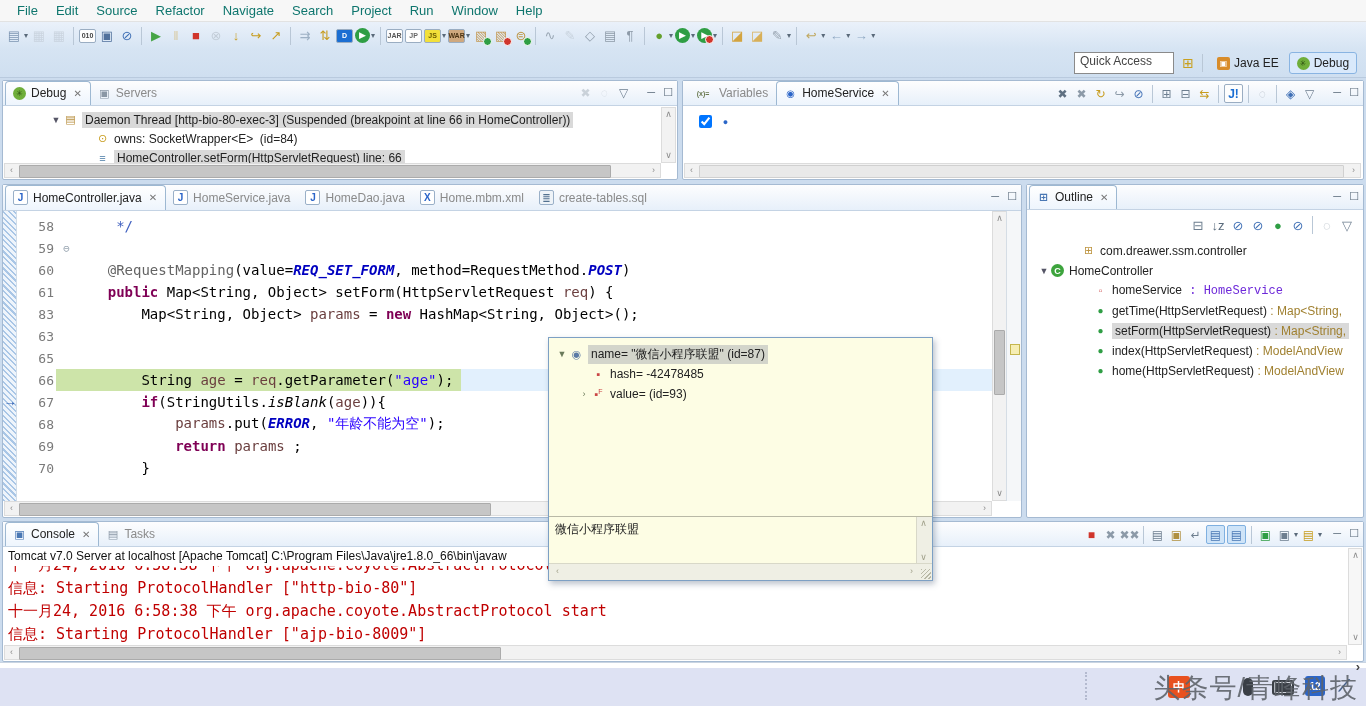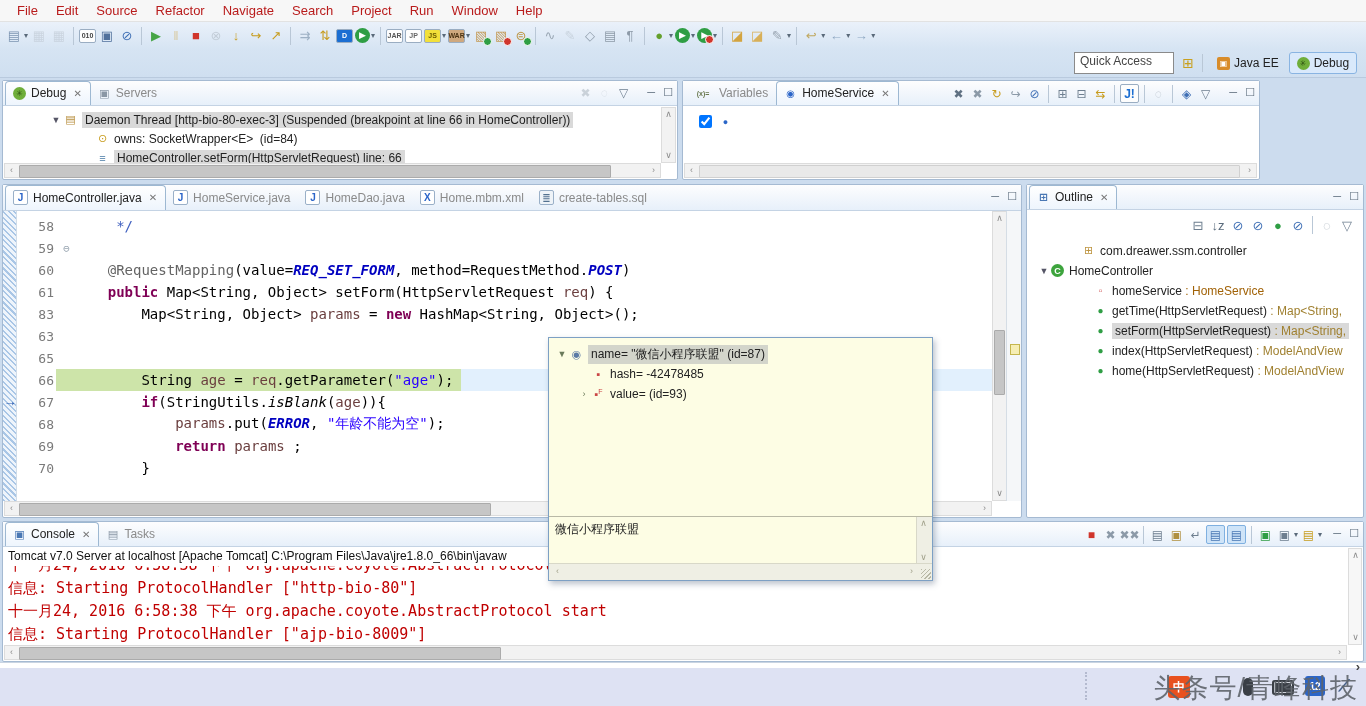--- a/index.html
+++ b/index.html
@@ -1,21 +1,21 @@
 <!DOCTYPE html>
 <html><head>
 <meta charset="utf-8">
 <style>
   html,body{margin:0;padding:0;width:1366px;height:706px;overflow:hidden;
     font-family:"Liberation Sans","DejaVu Sans",sans-serif;background:#ccdcee;}
   #app{position:relative;width:1366px;height:706px;}
   
   #menubar{position:absolute;left:0;top:0;width:100%;height:22px;background:#f7f7f7;
     border-bottom:1px solid #e2e2e2;display:flex;align-items:center;padding-left:8px;box-sizing:border-box;}
-  .menu-item{font-size:13px;color:#b91c1c;padding:2px 9px;cursor:default;}
+  .menu-item{font-size:13px;color:#0f766e;padding:2px 9px;cursor:default;}
   
   #toolbar1{position:absolute;left:0;top:22px;width:100%;height:27px;
     background:linear-gradient(#eaf1fa,#d6e4f3);display:flex;align-items:center;padding-left:4px;box-sizing:border-box;}
   #toolbar2{position:absolute;left:0;top:49px;width:100%;height:29px;
     background:linear-gradient(#d6e4f3,#cfdff0);border-bottom:1px solid #b9cade;box-sizing:border-box;}
   .tbi{display:inline-flex;align-items:center;justify-content:center;width:18px;height:18px;
     font-size:13px;margin:0 1px;position:relative;line-height:1;cursor:default;}
   .tbi.box{font-size:7px;font-weight:bold;border:1px solid #9aadc2;background:#fdfdfd;width:15px;height:12px;border-radius:2px;}
   .tbi.circ{border-radius:50%;width:15px;height:15px;font-size:9px;}
   .tbi.dis{opacity:.55;}
@@ -223,21 +223,21 @@
       <span class="sarrow" style="top:0;left:0;">∧</span>
       <span class="sarrow" style="bottom:0;left:0;">∨</span>
     </div>
     <div class="htrack" style="left:1px;right:16px;bottom:1px;">
       <span class="sarrow" style="left:0;top:0;">‹</span>
       <span class="sarrow" style="right:0;top:0;">›</span>
       <span class="thumb" style="left:14px;top:1px;height:11px;width:590px;"></span>
     </div>
   </div>
 
-  <div class="panel" id="bp-panel" style="left:682px;top:80px;width:578px;height:100px;">
+  <div class="panel" id="bp-panel" style="left:682px;top:80px;width:682px;height:100px;">
     <div class="tabbar" id="bp-tabs">
         <span class="tab">
           <span class="tab-ico" style="color: rgb(106, 122, 80); font-size: 7px; width: 22px;">(x)=</span>
           <span>Variables</span>
         </span>
         <span class="tab active">
           <span class="tab-ico" style="color: rgb(43, 101, 200); font-size: 10px;">◉</span>
           <span>HomeService</span>
           <span class="close">✕</span>
         </span>
@@ -354,21 +354,21 @@
         <span class="tbi" style="color: rgb(63, 111, 181);">⊘</span>
         <span class="tbi" style="color: rgb(47, 158, 68);">●</span>
         <span class="tbi" style="color: rgb(63, 111, 181);">⊘</span>
         <span class="tsep"></span>
         <span class="tbi" style="color: rgb(168, 178, 188);">◌</span>
         <span class="tbi" style="color: rgb(110, 127, 144);">▽</span>
       </div>
     <div id="outline-rows" style="position:absolute;left:0;top:56px;right:2px;bottom:2px;">
         <div class="trow" style="top: 0px; left: 54px;"><span class="tico" style="color: rgb(189, 148, 64);">⊞</span><span>com.dreawer.ssm.controller</span></div>
         <div class="trow" style="top: 20px; left: 10px;"><span class="texp">▼</span><span class="tico" style="color: rgb(255, 255, 255); background: rgb(61, 164, 61); border-radius: 50%; width: 13px; height: 13px; font-size: 9px; font-weight: bold; align-items: center; justify-content: center; display: inline-flex; margin-right: 5px;">C</span><span>HomeController</span></div>
-        <div class="trow" style="top: 40px; left: 66px;"><span class="tico" style="color: rgb(201, 68, 68); font-size: 10px; font-weight: bold;">▫</span><span>homeService<span style="color: #a16207;"> : HomeService</span></span></div>
+        <div class="trow" style="top: 40px; left: 66px;"><span class="tico" style="color: rgb(201, 68, 68); font-size: 10px; font-weight: bold;">▫</span><span>homeService<span style="color: #6d28d9; font-family: Liberation Mono, monospace;"> : HomeService</span></span></div>
         <div class="trow" style="top: 60px; left: 66px;"><span class="tico" style="color: rgb(47, 158, 68); font-size: 10px;">●</span><span>getTime(HttpServletRequest)<span style="color: rgb(160, 128, 48);"> : Map&lt;String,</span></span></div>
         <div class="trow" style="top: 80px; left: 66px;"><span class="tico" style="color: rgb(47, 158, 68); font-size: 10px;">●</span><span class="sel">setForm(HttpServletRequest)<span style="color: rgb(160, 128, 48);"> : Map&lt;String,</span></span></div>
         <div class="trow" style="top: 100px; left: 66px;"><span class="tico" style="color: rgb(47, 158, 68); font-size: 10px;">●</span><span>index(HttpServletRequest)<span style="color: rgb(160, 128, 48);"> : ModelAndView</span></span></div>
         <div class="trow" style="top: 120px; left: 66px;"><span class="tico" style="color: rgb(47, 158, 68); font-size: 10px;">●</span><span>home(HttpServletRequest)<span style="color: rgb(160, 128, 48);"> : ModelAndView</span></span></div>
       </div>
   </div>
 
   <div class="panel" id="console-panel" style="left:2px;top:521px;width:1362px;height:141px;">
     <div class="tabbar" id="console-tabs">
         <span class="tab active">

